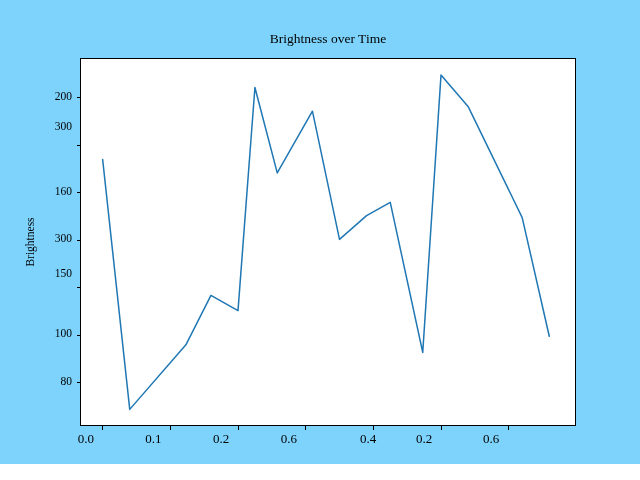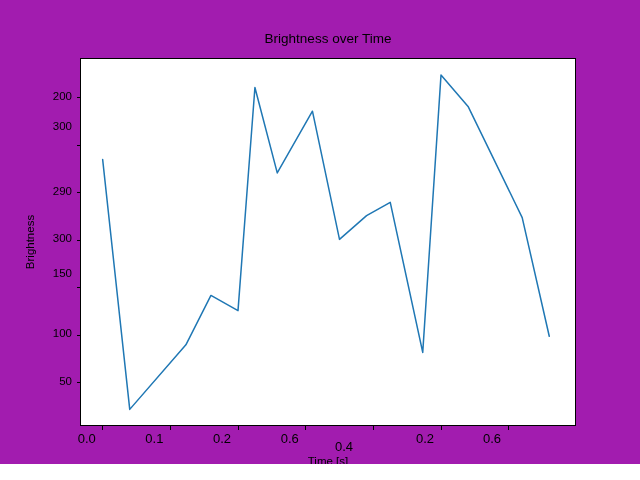--- a/index.html
+++ b/index.html
@@ -4,22 +4,22 @@
 <style>
   html, body {
     margin: 0;
     padding: 0;
     background: #ffffff;
   }
   #figure {
     position: relative;
     width: 640px;
     height: 464px;
-    background: #a21caf;
-    font-family: Liberation Sans, sans-serif;
+    background: #7dd3fc;
+    font-family: Liberation Serif, serif;
     overflow: hidden;
   }
   #axes {
     position: absolute;
     left: 80px;
     top: 58px;
     width: 496px;
     height: 368px;
     box-sizing: border-box;
     border: 1.1px solid #000000;
@@ -110,39 +110,38 @@
   <div id="ticks-x">
       <div class="xtick-mark" style="left: 102.168px;"></div>
       <div class="xtick-label" style="left: 77.6685px;">0.0</div>
       <div class="xtick-mark" style="left: 169.836px;"></div>
       <div class="xtick-label" style="left: 145.336px;">0.1</div>
       <div class="xtick-mark" style="left: 237.503px;"></div>
       <div class="xtick-label" style="left: 213.003px;">0.2</div>
       <div class="xtick-mark" style="left: 305.17px;"></div>
       <div class="xtick-label" style="left: 280.67px;">0.6</div>
       <div class="xtick-mark" style="left: 372.837px;"></div>
-      <div class="xtick-label" style="left: 335px; margin-top: 8px;">0.4</div>
+      <div class="xtick-label" style="left: 360px;">0.4</div>
       <div class="xtick-mark" style="left: 440.504px;"></div>
       <div class="xtick-label" style="left: 416.004px;">0.2</div>
       <div class="xtick-mark" style="left: 508.171px;"></div>
       <div class="xtick-label" style="left: 483px;">0.6</div>
     </div>
   <div id="ticks-y">
       <div class="ytick-mark" style="top: 382.29px;"></div>
-      <div class="ytick-label" style="top: 374.79px;">50</div>
+      <div class="ytick-label" style="top: 374.79px;">80</div>
       <div class="ytick-mark" style="top: 334.806px;"></div>
       <div class="ytick-label" style="top: 327.306px;">100</div>
       <div class="ytick-mark" style="top: 287.322px;"></div>
       <div class="ytick-label" style="top: 267px;">150</div>
       <div class="ytick-mark" style="top: 239.838px;"></div>
       <div class="ytick-label" style="top: 232.338px;">300</div>
       <div class="ytick-mark" style="top: 192.354px;"></div>
-      <div class="ytick-label" style="top: 184.854px;">290</div>
+      <div class="ytick-label" style="top: 184.854px;">160</div>
       <div class="ytick-mark" style="top: 144.87px;"></div>
       <div class="ytick-label" style="top: 120px;">300</div>
       <div class="ytick-mark" style="top: 97.3865px;"></div>
       <div class="ytick-label" style="top: 89.8865px;">200</div>
     </div>
 
-  <div id="xlabel">Time [s]</div>
   <div id="ylabel">Brightness</div>
 
 </div>
 
 </body></html>

